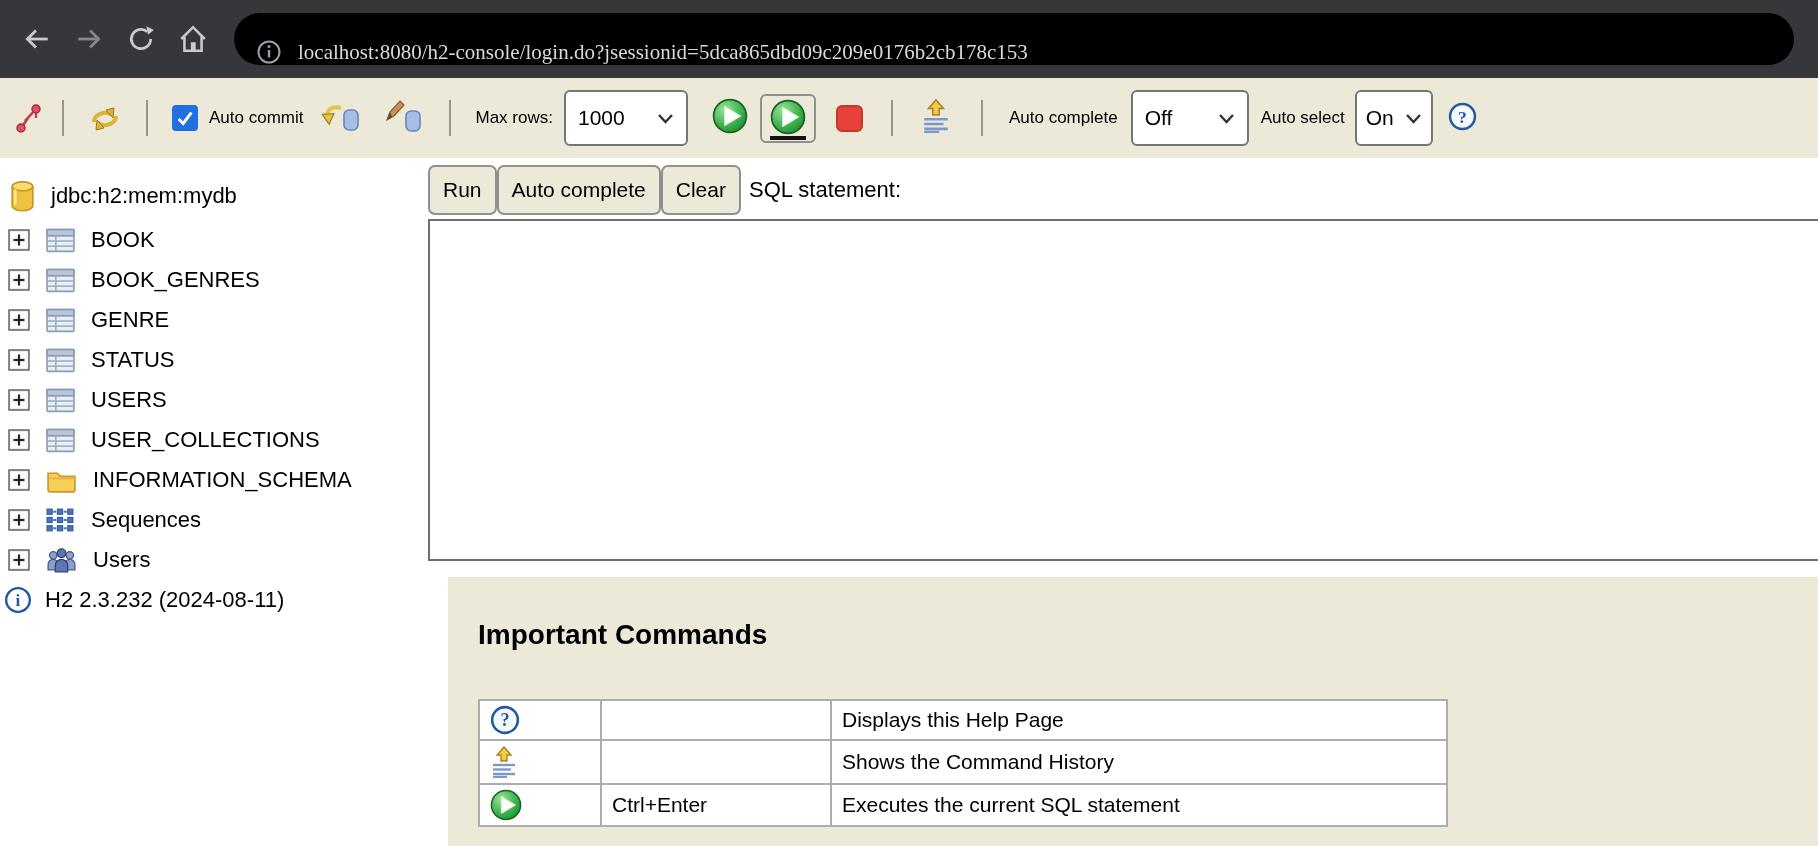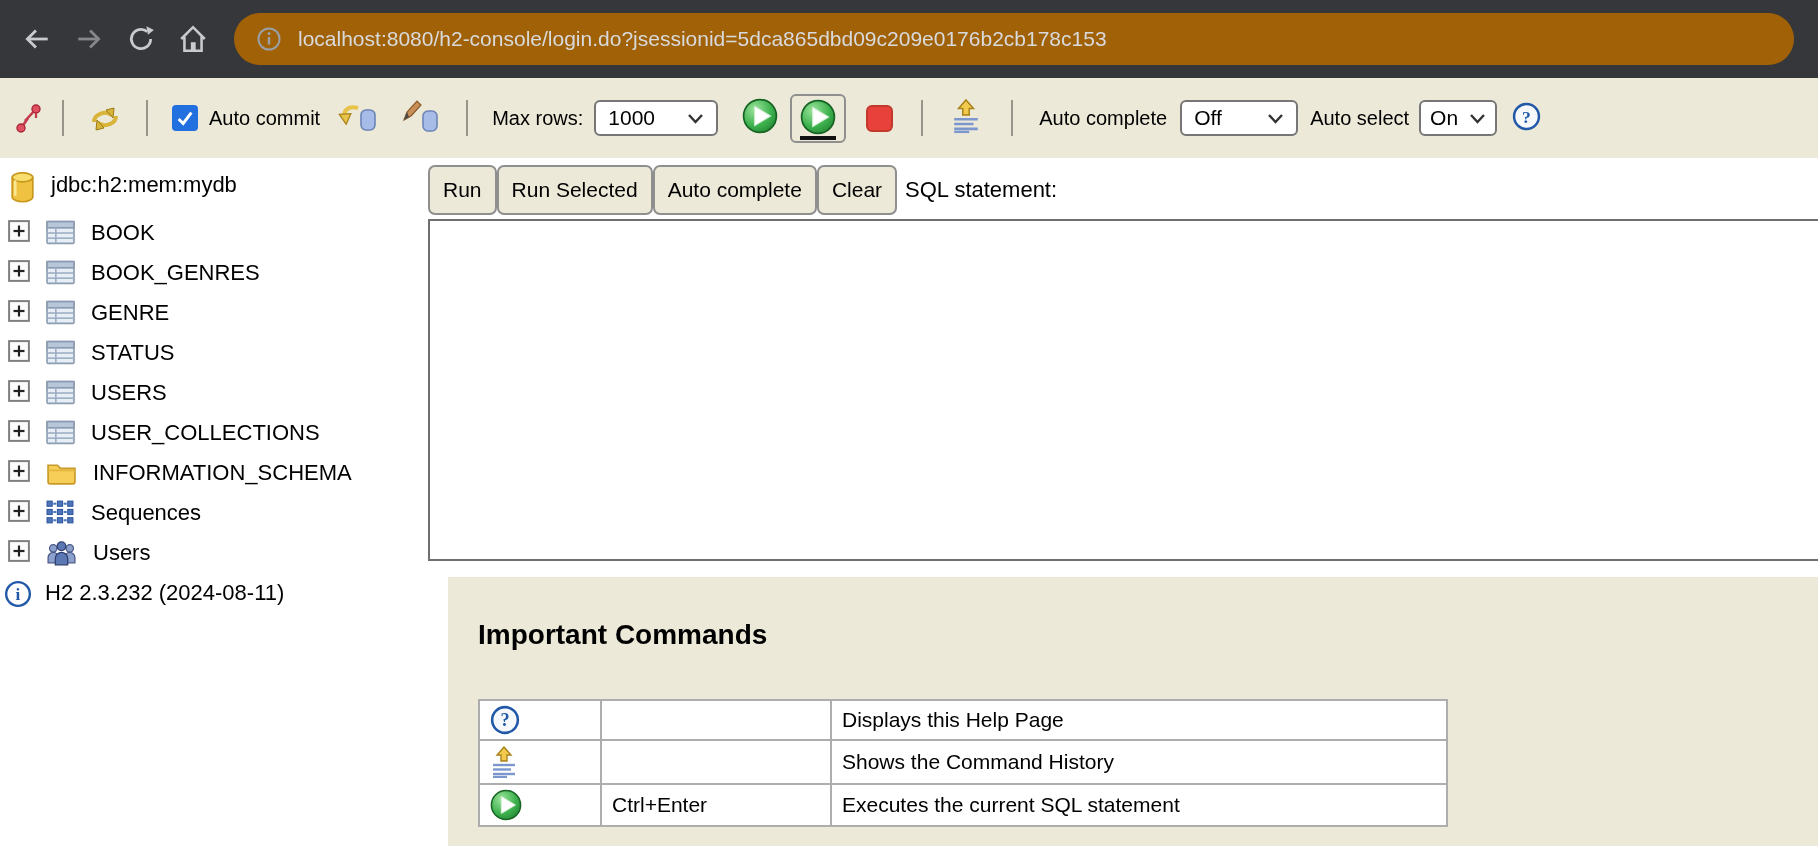--- a/index.html
+++ b/index.html
@@ -4,44 +4,44 @@
 <style>
   * { box-sizing: border-box; margin: 0; padding: 0; }
   html,body { width:1818px; height:846px; overflow:hidden; background:#fff;
               font-family:"Liberation Sans", sans-serif; }
 
   
   .browser-bar { height:78px; background:#35373B; display:flex; align-items:center;
                  padding:0 24px 0 14px; gap:6px; }
   .nav-btn { width:46px; height:46px; display:flex; align-items:center; justify-content:center;
              border-radius:50%; flex:0 0 auto; }
-  .url-pill { flex:1; height:52px; background:#a16207; border-radius:26px; margin-left:12px;
-              display:flex; align-items:center; padding:0 22px; gap:16px; min-width:0; }
+  .url-pill { flex:1; height:52px; background:#000000; border-radius:26px; margin-left:12px;
+              display:flex; align-items:flex-end; padding:0 22px; gap:16px; min-width:0;font-family:Liberation Serif, serif; }
   .url-text { color:#D8DADD; font-size:21px; white-space:nowrap; overflow:hidden; }
 
   
   .h2-toolbar { height:80px; background:#ECE9D8; display:flex; align-items:center;
                 padding-left:14px; }
   .tb-sep { width:2px; height:36px; background:#98948A; flex:0 0 auto; }
-  .tb-label { font-size:20px; color:#000; white-space:nowrap; }
+  .tb-label { font-size:17px; color:#000; white-space:nowrap; }
   .checkbox { width:26px; height:26px; background:#2270E0; border-radius:4px;
               display:flex; align-items:center; justify-content:center; flex:0 0 auto; }
-  .select-box { background:#fff; border:2px solid #767676; border-radius:6px; height:36px;
+  .select-box { background:#fff; border:2px solid #767676; border-radius:6px; height:56px;
                 display:inline-flex; align-items:center; justify-content:space-between;
                 padding:0 12px; gap:14px; font-size:21px; color:#000; }
   .runsel-wrap { border:2px solid #8F8F8F; border-radius:6px; padding:3px 8px 1px 8px;
                  display:inline-flex; flex-direction:column; align-items:center; }
   .runsel-underline { width:36px; height:4px; background:#111; margin-top:1px; }
   .stop-icon { width:27px; height:27px; background:#E8413C; border:2px solid #C0392B;
                border-radius:6px; }
 
   
   .content { display:flex; height:688px; }
   .tree { width:420px; flex:0 0 auto; background:#fff; padding-top:14px; overflow:hidden; }
-  .tree-row { display:flex; align-items:flex-start; height:40px; padding-left:8px; gap:16px;
+  .tree-row { display:flex; align-items:center; height:40px; padding-left:8px; gap:16px;
               font-size:22px; color:#000; white-space:nowrap; }
   .tree-row.conn { height:48px; padding-left:10px; }
   .tree-row.version { padding-left:4px; gap:13px; }
 
   .query { flex:1; background:#fff; overflow:hidden; padding-left:8px; }
   .btn-row { margin-top:7px; display:flex; align-items:center; }
   .h2-btn { background:#ECE9D8; border:2px solid #8F8F8F; border-radius:7px;
             font-family:"Liberation Sans",sans-serif; font-size:21px; color:#000;
             padding:11px 13px; cursor:pointer; white-space:nowrap; }
   .sql-label { font-size:22px; margin-left:8px; white-space:nowrap; }
@@ -402,21 +402,20 @@
         <circle cx="13" cy="13" r="11" fill="#fff" stroke="#2159A8" stroke-width="2.2"></circle>
         <text x="13" y="19" text-anchor="middle" font-family="Liberation Serif, serif" font-size="16" font-weight="bold" fill="#2159A8">i</text>
       </svg>
       <span>H2 2.3.232 (2024-08-11)</span>
     </div>
   </div>
 
   <div class="query">
     <div class="btn-row">
       <button class="h2-btn">Run</button>
-      <button class="h2-btn">Run Selected</button>
       <button class="h2-btn">Auto complete</button>
       <button class="h2-btn">Clear</button>
       <span class="sql-label">SQL statement:</span>
     </div>
     <textarea class="sql-area" spellcheck="false" value="" style=""></textarea>
 
     <div class="help-panel">
       <div class="help-title">Important Commands</div>
       <table class="help-table">
         <tbody>

